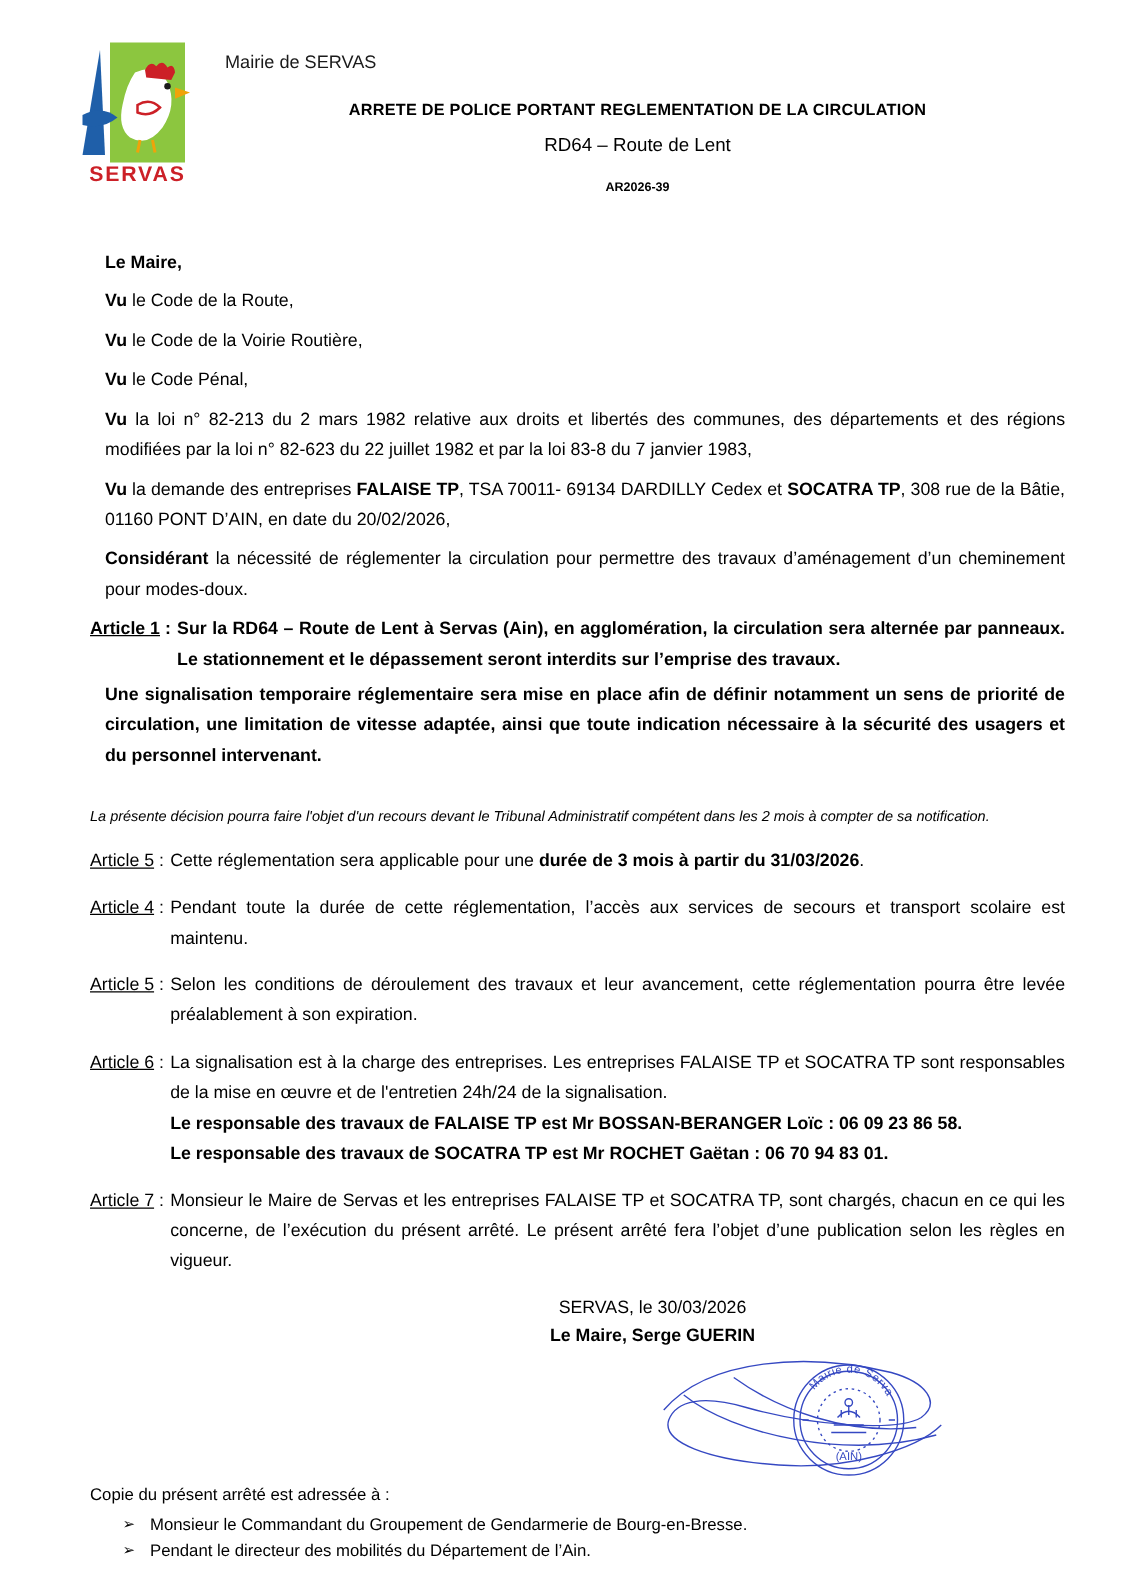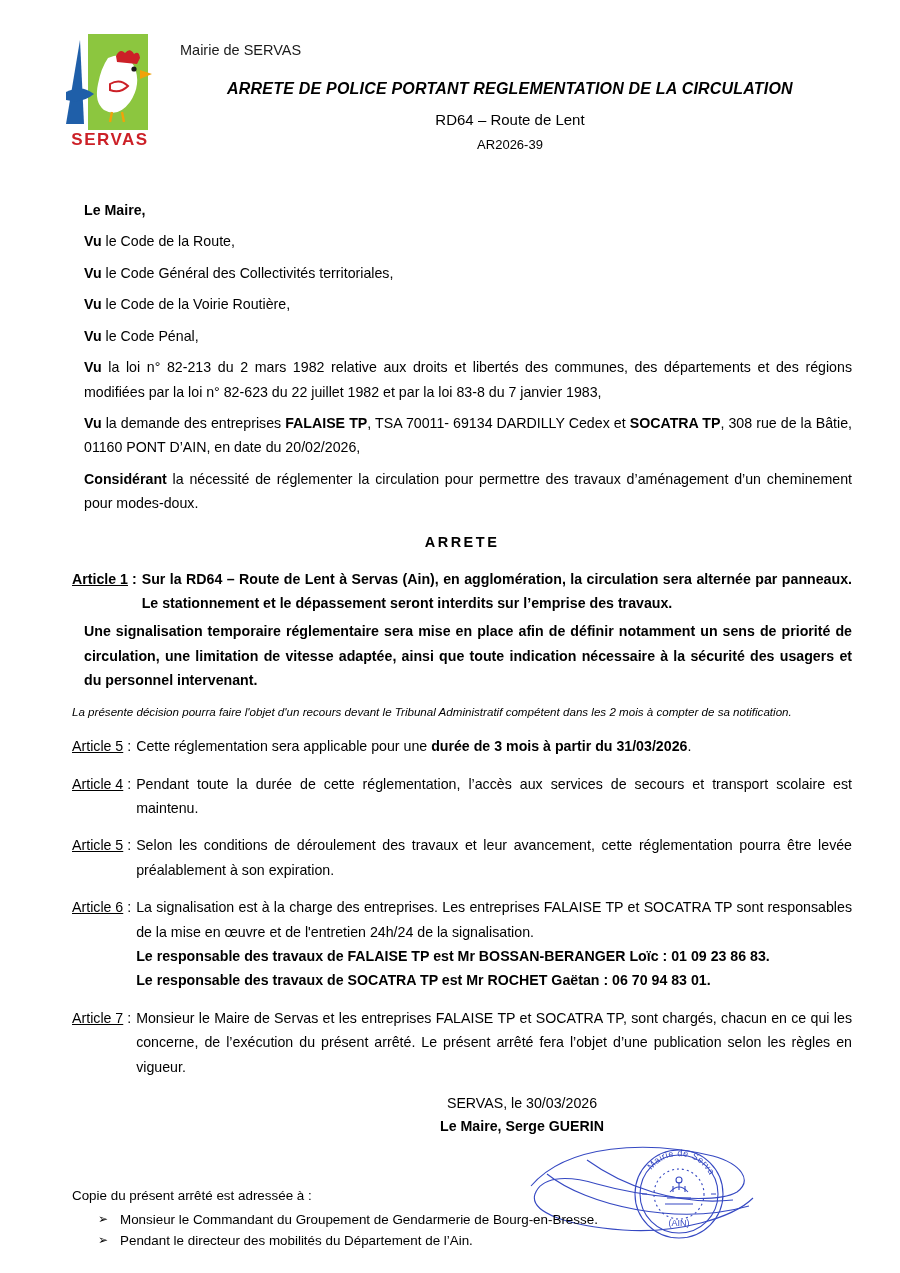--- a/index.html
+++ b/index.html
@@ -45,33 +45,32 @@
     color: #1a1a1a;
   }
   .title-block {
     position: absolute;
     left: 180px;
     top: 80px;
     width: 660px;
     text-align: center;
   }
   .title-main {
-    font-size: 16px;
+    font-size: 13px;
     font-weight: bold;
     letter-spacing: .2px;
-    font-style: italic;
   }
   .title-sub {
     font-size: 15px;
     margin-top: 13px;
   }
   .title-ref {
-    font-size: 13px;
-    font-weight: normal;
-    margin-top: 9px;
+    font-size: 10px;
+    font-weight: bold;
+    margin-top: 20px;
   }
 
   
   .body {
     position: absolute;
     left: 72px;
     top: 198px;
     width: 780px;
     font-size: 14.2px;
     line-height: 1.72;
@@ -98,21 +97,21 @@
     padding-right: 5px;
   }
   .art-label u { text-decoration: underline; }
   .art-text { flex: 1 1 auto; }
 
   .bold-block { font-weight: bold; }
 
   .recours {
     font-style: italic;
     font-size: 11.6px;
-    margin: 10px 0 14px 0;
+    margin: 28px 0 14px 0;
     line-height: 1.5;
     text-align: left;
   }
 
   
   .sign-block {
     text-align: center;
     margin-top: 8px;
     font-size: 14.2px;
     line-height: 1.6;
@@ -196,36 +195,34 @@
       <div class="title-sub">RD64 – Route de Lent</div>
       <div class="title-ref">AR2026-39</div>
     </div>
   </div>
 
   <div class="body">
 
     <div class="p"><b>Le Maire,</b></div>
 
     <div class="p"><b>Vu</b><span> le Code de la Route,</span></div>
-    <div class="p"><b>Vu</b><span> le Code Général des Collectivités territoriales,</span></div>
     <div class="p"><b>Vu</b><span> le Code de la Voirie Routière,</span></div>
     <div class="p"><b>Vu</b><span> le Code Pénal,</span></div>
 
     <div class="p"><b>Vu</b><span> la loi n° 82-213 du 2 mars 1982 relative aux droits et libertés des communes, des départements et des régions modifiées par la loi n° 82-623 du 22 juillet 1982 et par la loi 83-8 du 7 janvier 1983,</span></div>
 
 
     <div class="p">
       <b>Vu</b><span> la demande des entreprises </span><b>FALAISE TP</b><span>, TSA 70011- 69134 DARDILLY Cedex et </span><b>SOCATRA TP</b><span>, 308 rue de la Bâtie, 01160 PONT D’AIN, en date du 20/02/2026,</span>
     </div>
 
     <div class="p">
       <b>Considérant</b><span> la nécessité de réglementer la circulation pour permettre des travaux d’aménagement d’un cheminement pour modes-doux.</span>
     </div>
 
-    <div class="arrete-word">ARRETE</div>
 
     <div class="art-row">
       <div class="art-label bold-block"><u>Article 1</u><span> : </span></div>
       <div class="art-text bold-block">Sur la RD64 – Route de Lent à Servas (Ain), en agglomération, la circulation sera alternée par panneaux. Le stationnement et le dépassement seront interdits sur l’emprise des travaux.</div>
     </div>
     <div class="p bold-block" style="margin-top:-9px;">Une signalisation temporaire réglementaire sera mise en place afin de définir notamment un sens de priorité de circulation, une limitation de vitesse adaptée, ainsi que toute indication nécessaire à la sécurité des usagers et du personnel intervenant.</div>
 
     <div class="recours">La présente décision pourra faire l'objet d'un recours devant le Tribunal Administratif compétent dans les 2 mois à compter de sa notification.</div>
 
     <div class="art-row">
@@ -240,21 +237,21 @@
 
     <div class="art-row">
       <div class="art-label"><u>Article 5</u><span> : </span></div>
       <div class="art-text">Selon les conditions de déroulement des travaux et leur avancement, cette réglementation pourra être levée préalablement à son expiration.</div>
     </div>
 
     <div class="art-row">
       <div class="art-label"><u>Article 6</u><span> : </span></div>
       <div class="art-text">
         <span>La signalisation est à la charge des entreprises. Les entreprises FALAISE TP et SOCATRA TP sont responsables de la mise en œuvre et de l'entretien 24h/24 de la signalisation.</span>
-        <div class="bold-block">Le responsable des travaux de FALAISE TP est Mr BOSSAN-BERANGER Loïc :  01 09 23 86 83.</div>
+        <div class="bold-block">Le responsable des travaux de FALAISE TP est Mr BOSSAN-BERANGER Loïc :  06 09 23 86 58.</div>
         <div class="bold-block">Le responsable des travaux de SOCATRA TP est Mr ROCHET Gaëtan : 06 70 94 83 01.</div>
       </div>
     </div>
 
     <div class="art-row">
       <div class="art-label"><u>Article 7</u><span> : </span></div>
       <div class="art-text">Monsieur le Maire de Servas et les entreprises FALAISE TP et SOCATRA TP, sont chargés, chacun en ce qui les concerne, de l’exécution du présent arrêté. Le présent arrêté fera l’objet d’une publication selon les règles en vigueur.</div>
     </div>
 
     <div class="sign-block">

